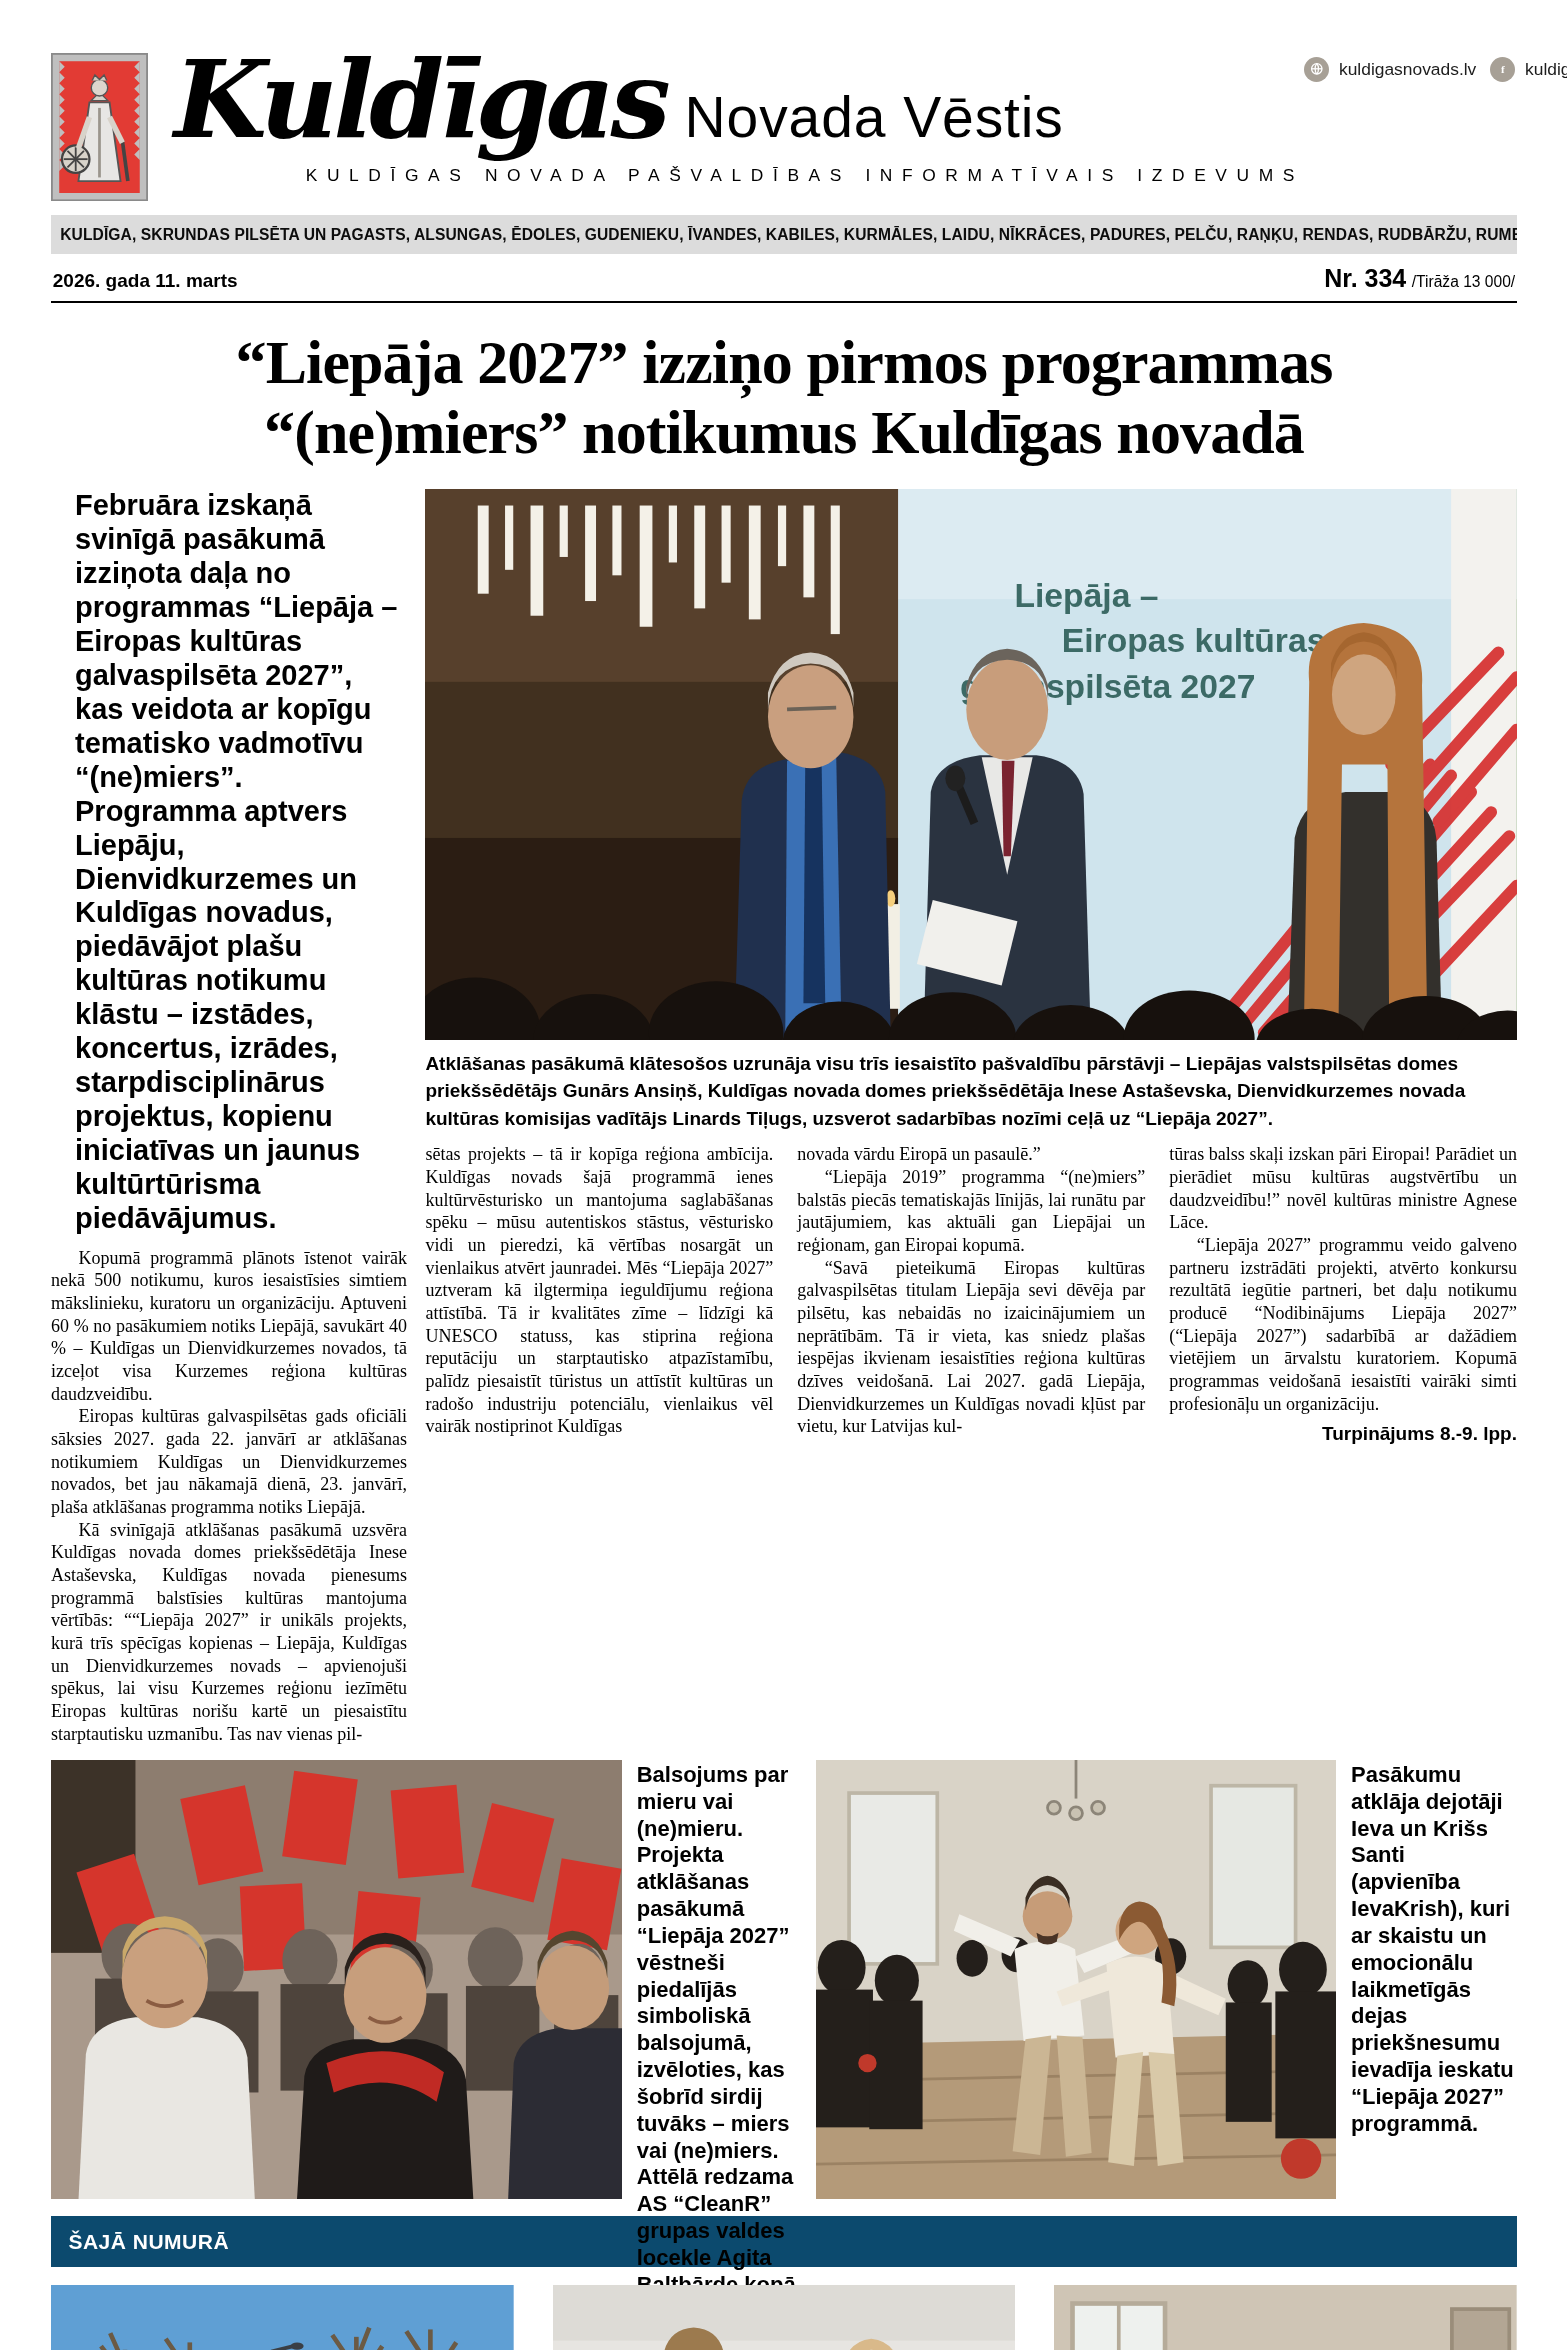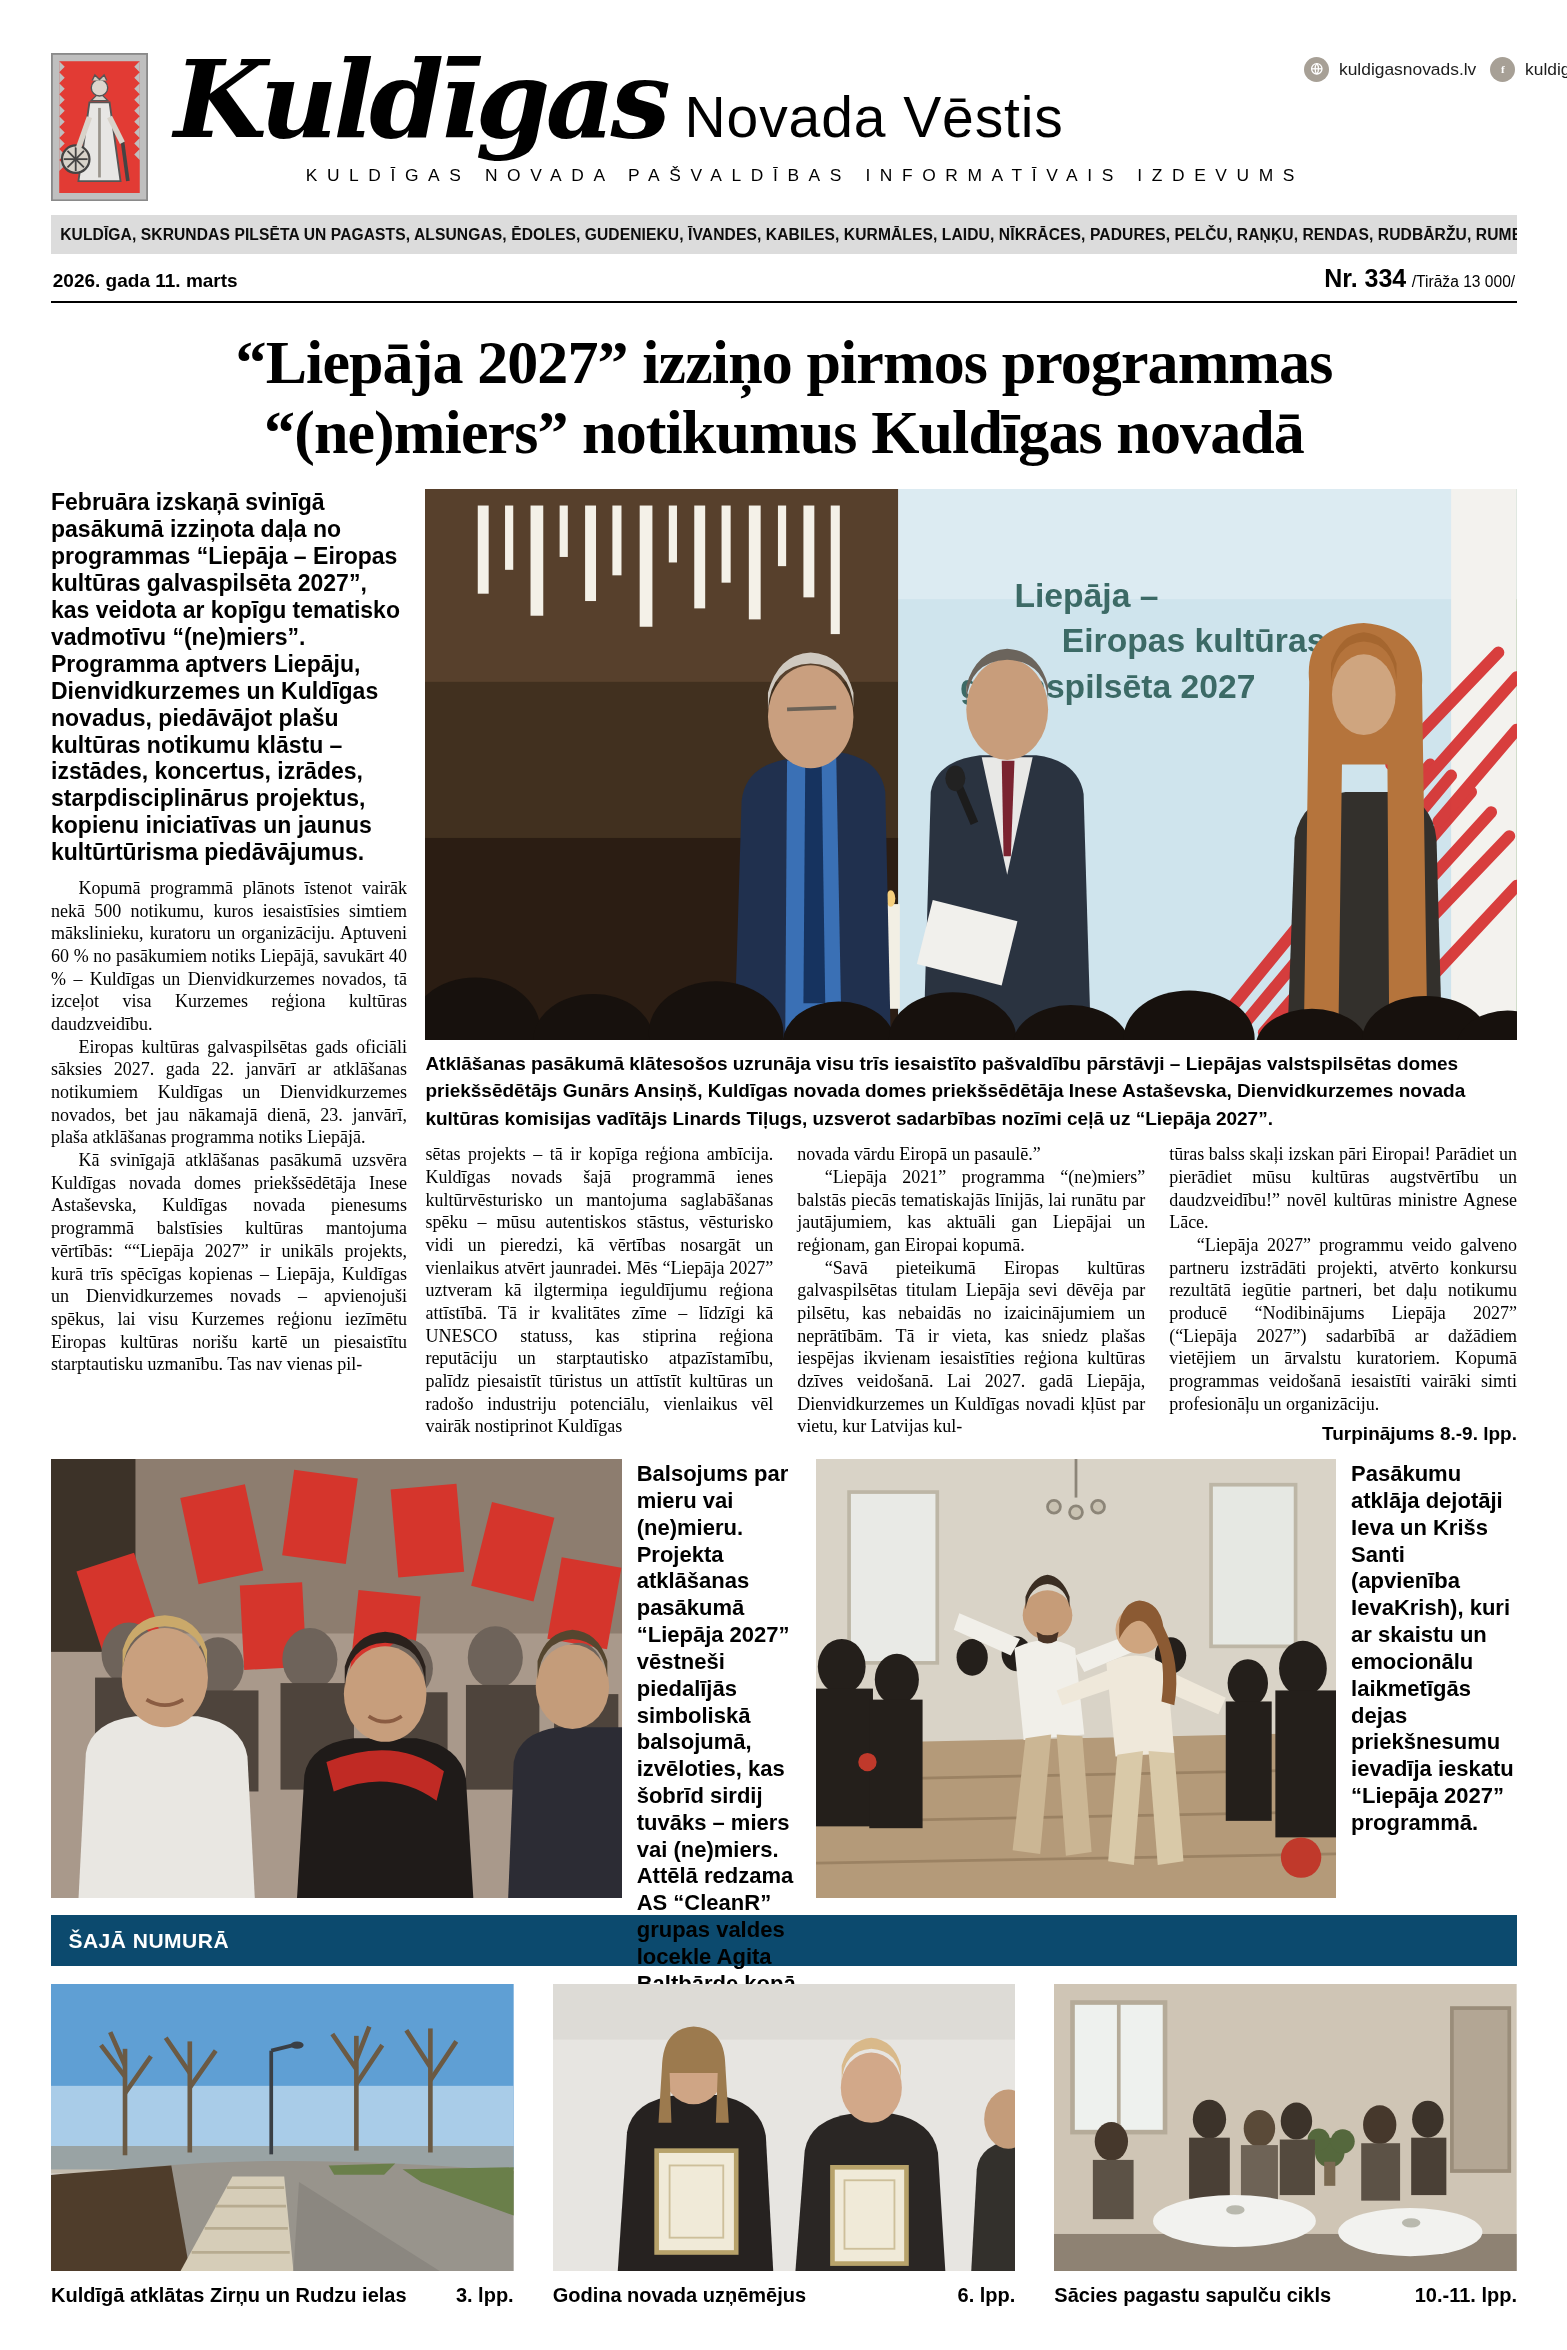--- a/index.html
+++ b/index.html
@@ -49,21 +49,21 @@
   .headline {
     text-align:center; font-family:"Liberation Serif", serif; font-weight:700;
     font-size:62px; line-height:1.13; letter-spacing:-0.9px; margin:24px 0 22px 0;
   }
   .headline span { display:block; }
 
   
   .top-article { display:flex; gap:18.4px; }
   .left-col { width:356px; flex:none; }
   .lead {
-    font-weight:700; font-size:23px; line-height:1.17; margin-bottom:11px;
+    font-weight:700; font-size:29px; line-height:1.17; margin-bottom:11px;margin-left:24px;
   }
   .serif { font-family:"Liberation Serif", serif; font-size:18px; line-height:1.26; text-align:justify; }
   .indent { text-indent:27.5px; }
   .right-col { flex:1; min-width:0; display:flex; flex-direction:column; }
   .main-photo { height:551px; background:#4d7c0f; }
   .main-photo svg, .ph svg { width:100%; height:100%; display:block; }
   .photo-caption { font-weight:700; font-size:19px; line-height:1.45; margin:9.2px 0 11px 0; }
   .three-cols { display:flex; gap:24px; }
   .col { flex:1; min-width:0; }
   .continuation { font-weight:700; font-size:19px; text-align:right; margin-top:7.3px; font-family:"Liberation Sans", sans-serif; }
@@ -280,21 +280,21 @@
       </div>
 
       <p class="photo-caption">Atklāšanas pasākumā klātesošos uzrunāja visu trīs iesaistīto pašvaldību pārstāvji – Liepājas valstspilsētas domes priekšsēdētājs Gunārs Ansiņš, Kuldīgas novada domes priekšsēdētāja Inese Astaševska, Dienvidkurzemes novada kultūras komisijas vadītājs Linards Tiļugs, uzsverot sadarbības nozīmi ceļā uz “Liepāja 2027”.</p>
 
       <div class="three-cols">
         <div class="col">
           <p class="serif">sētas projekts – tā ir kopīga reģiona ambīcija. Kuldīgas novads šajā programmā ienes kultūrvēsturisko un mantojuma saglabāšanas spēku – mūsu autentiskos stāstus, vēsturisko vidi un pieredzi, kā vērtības nosargāt un vienlaikus atvērt jaunradei. Mēs “Liepāja 2027” uztveram kā ilgtermiņa ieguldījumu reģiona attīstībā. Tā ir kvalitātes zīme – līdzīgi kā UNESCO statuss, kas stiprina reģiona reputāciju un starptautisko atpazīstamību, palīdz piesaistīt tūristus un attīstīt kultūras un radošo industriju potenciālu, vienlaikus vēl vairāk nostiprinot Kuldīgas</p>
         </div>
         <div class="col">
           <p class="serif">novada vārdu Eiropā un pasaulē.”</p>
-          <p class="serif indent">“Liepāja 2021” programma “(ne)miers” balstās piecās tematiskajās līnijās, lai runātu par jautājumiem, kas aktuāli gan Liepājai un reģionam, gan Eiropai kopumā.</p>
+          <p class="serif indent">“Liepāja 2019” programma “(ne)miers” balstās piecās tematiskajās līnijās, lai runātu par jautājumiem, kas aktuāli gan Liepājai un reģionam, gan Eiropai kopumā.</p>
           <p class="serif indent">“Savā pieteikumā Eiropas kultūras galvaspilsētas titulam Liepāja sevi dēvēja par pilsētu, kas nebaidās no izaicinājumiem un neprātībām. Tā ir vieta, kas sniedz plašas iespējas ikvienam iesaistīties reģiona kultūras dzīves veidošanā. Lai 2027. gadā Liepāja, Dienvidkurzemes un Kuldīgas novadi kļūst par vietu, kur Latvijas kul-</p>
         </div>
         <div class="col">
           <p class="serif">tūras balss skaļi izskan pāri Eiropai! Parādiet un pierādiet mūsu kultūras augstvērtību un daudzveidību!” novēl kultūras ministre Agnese Lāce.</p>
           <p class="serif indent">“Liepāja 2027” programmu veido galveno partneru izstrādāti projekti, atvērto konkursu rezultātā iegūtie partneri, bet daļu notikumu producē “Nodibinājums Liepāja 2027” (“Liepāja 2027”) sadarbībā ar dažādiem vietējiem un ārvalstu kuratoriem. Kopumā programmas veidošanā iesaistīti vairāki simti profesionāļu un organizāciju.</p>
           <p class="continuation">Turpinājums 8.-9. lpp.</p>
         </div>
       </div>
     </div>
   </div>

